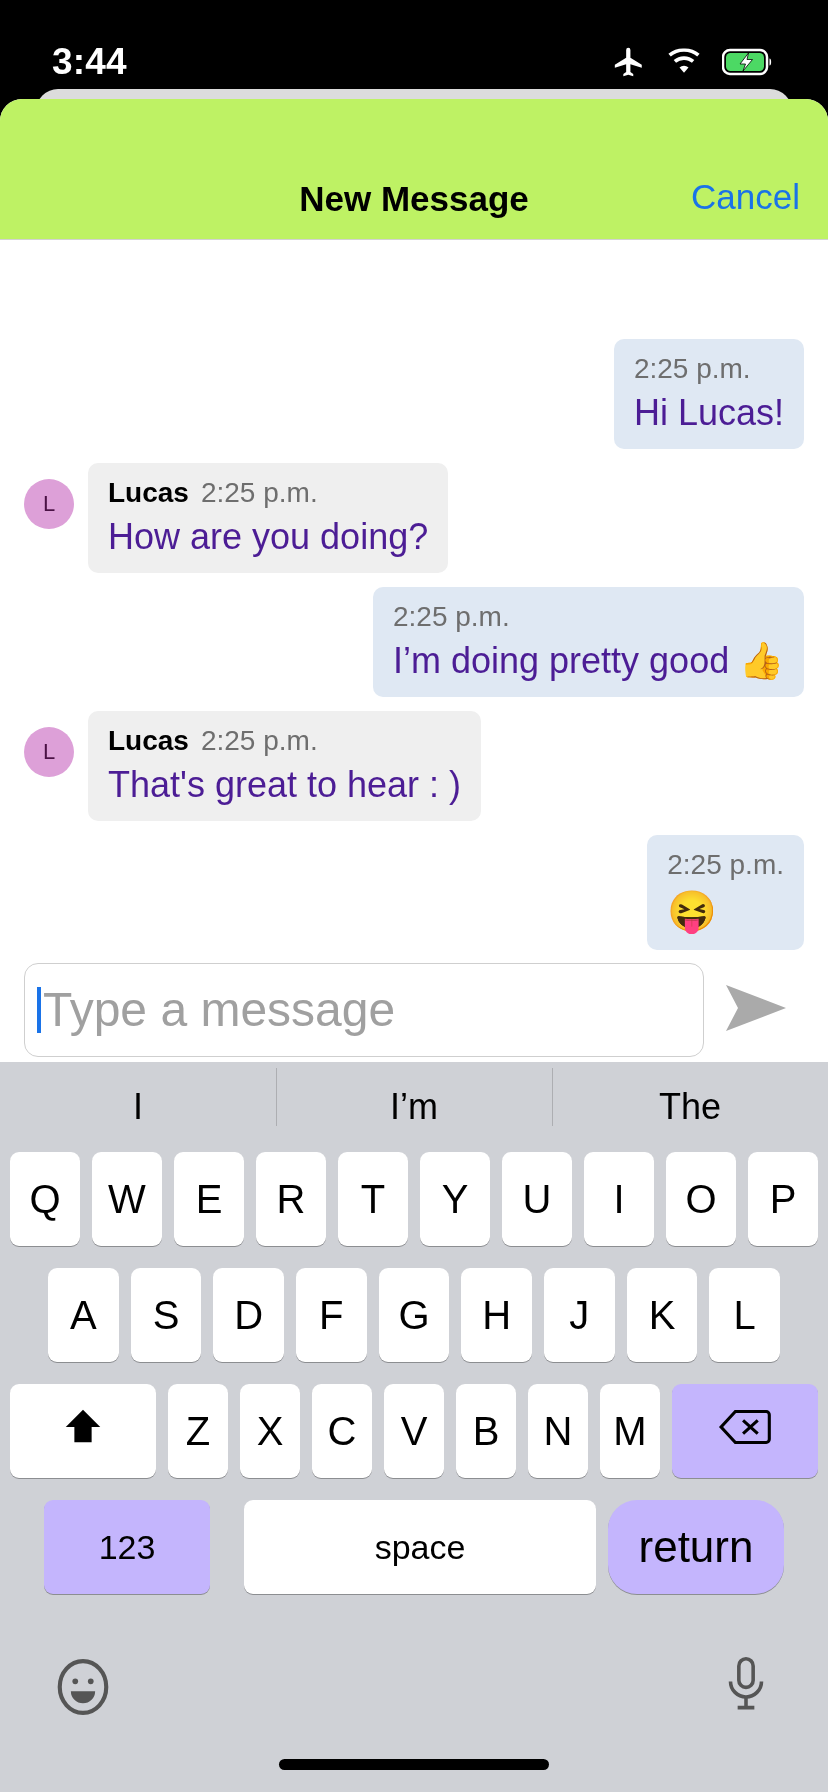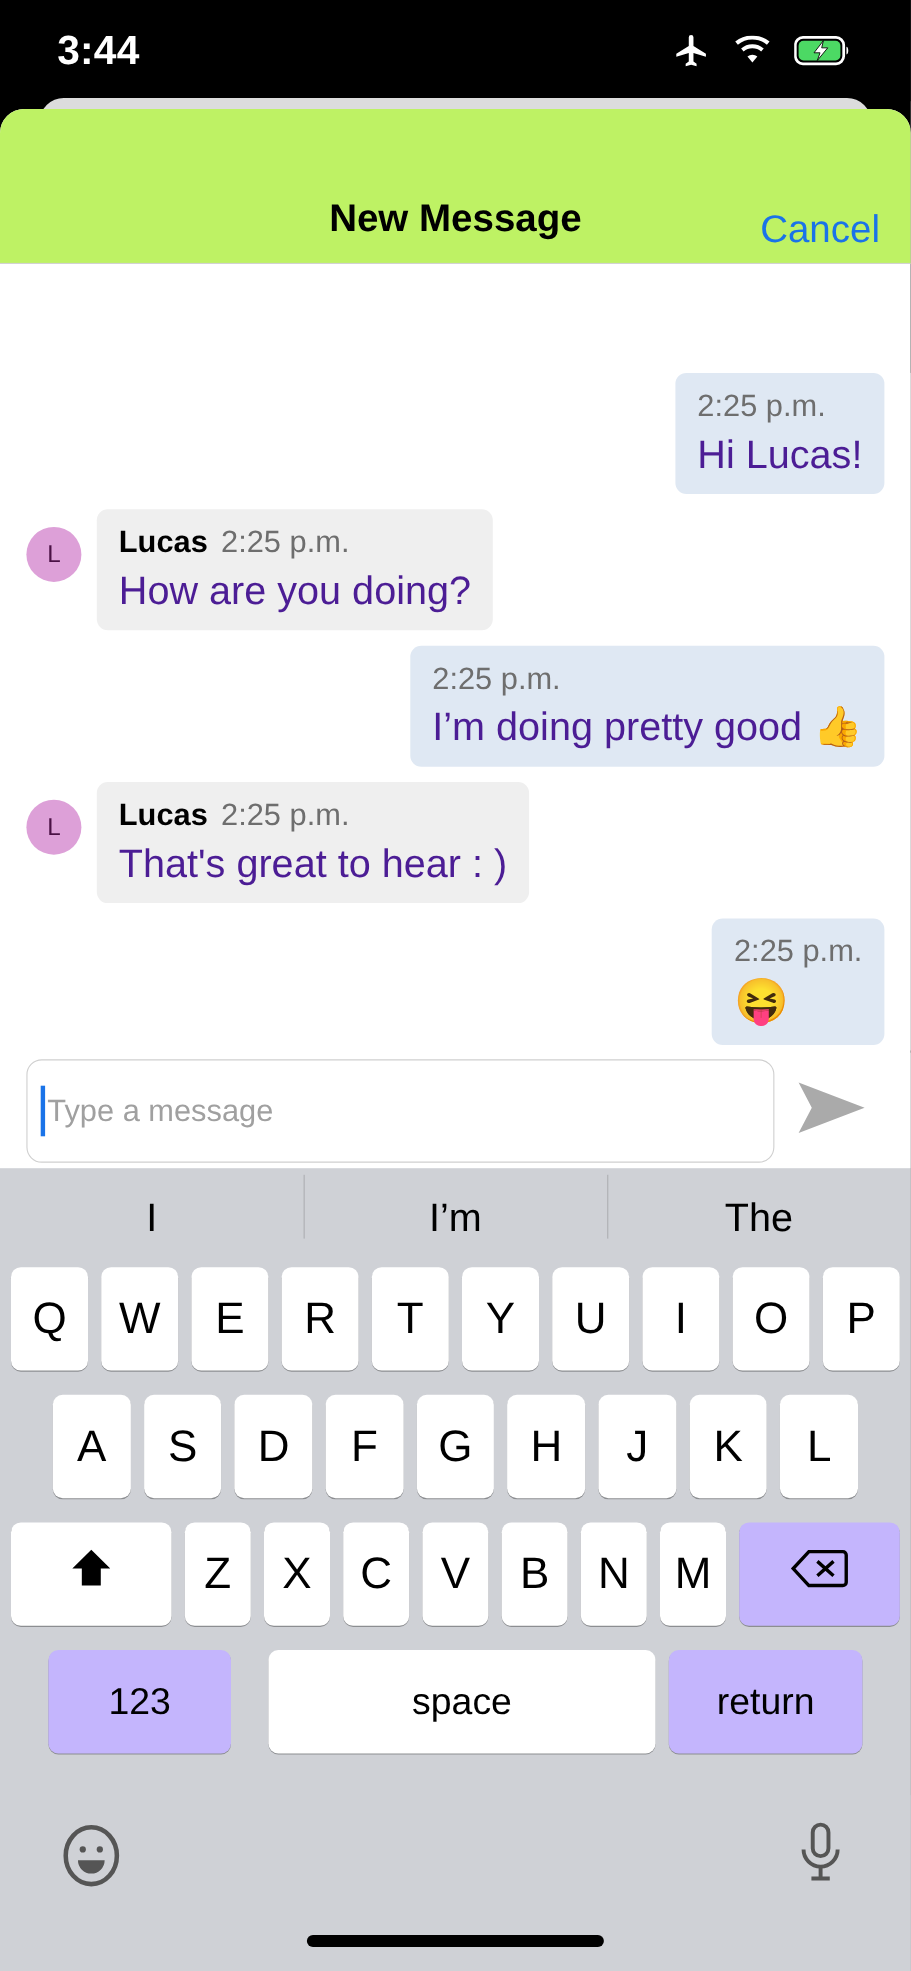--- a/index.html
+++ b/index.html
@@ -6,21 +6,21 @@
   html,body { width:828px; height:1792px; }
   body {
     font-family:"Liberation Sans", sans-serif;
     background:#000;
     overflow:hidden;
     position:relative;
   }
 
   
   .status-bar{
-    position:absolute; top:0; left:0; width:828px; height:92px;
+    position:absolute; top:16px; left:0; width:828px; height:92px;
     background:#000; color:#fff;
     display:flex; align-items:center; justify-content:space-between;
     padding:0 54px 0 52px;
   }
   .status-time{ font-size:37px; font-weight:600; letter-spacing:0.2px; }
   .status-icons{ display:flex; align-items:center; gap:20px; }
   .icon-plane svg,.icon-wifi svg,.icon-batt svg{ display:block; }
 
   
   .sheet-back{
@@ -37,21 +37,21 @@
   .nav{
     position:relative; height:141px; width:828px;
     background:#bef264;
     border-bottom:1px solid #d2d2d2;
   }
   .nav-title{
     position:absolute; left:0; right:0; top:80px;
     text-align:center; font-size:35px; font-weight:700; color:#000;
   }
   .nav-cancel{
-    position:absolute; right:28px; top:90px;
+    position:absolute; right:28px; top:78px;
     font-size:35px; color:#1a73e8; cursor:pointer;
   }
 
   
   .convo{
     position:absolute; top:240px; left:0; width:828px; height:616px;
     background:#fff; padding:0;
   }
   .msg-row{ display:flex; width:828px; padding:0 24px; margin-bottom:14px; }
   .msg-row.out{ justify-content:flex-end; }
@@ -80,21 +80,21 @@
   
   .composer{
     position:absolute; top:858px; left:0; width:828px; height:105px;
     display:flex; align-items:center; padding:0 24px; background:#fff;
   }
   .input-box{
     flex:1; height:94px; border:1px solid #cfcfcf; border-radius:14px;
     background:#fff; display:flex; align-items:center; padding:0 12px;
   }
   .caret{ width:4px; height:46px; background:#1a73e8; flex:0 0 4px; }
-  .placeholder{ font-size:28px; color:#a0a0a0; margin-left:2px; }
+  .placeholder{ font-size:48px; color:#a0a0a0; margin-left:2px; }
   .send-btn{
     width:94px; height:94px; display:flex; align-items:center; justify-content:center;
     margin-left:6px; cursor:pointer;
   }
 
   
   .keyboard{
     position:absolute; top:963px; left:0; width:828px; height:730px;
     background:#cfd1d6;
   }
@@ -119,21 +119,21 @@
   .key{
     background:#fff; border-radius:9px; height:94px;
     display:flex; align-items:center; justify-content:center;
     font-size:40px; color:#000;
     box-shadow:0 1px 0 rgba(0,0,0,0.32);
     margin:0 6px; flex:1; cursor:pointer;
   }
   .key.dark{ background:#c4b5fd; }
   .key.space{ flex:0 0 352px; font-size:34px;margin-left:28px; }
   .key.sym{ flex:0 0 166px; font-size:34px; }
-  .key.ret{ flex:0 0 176px; font-size:34px; }
+  .key.ret{ flex:0 0 176px; font-size:44px;border-radius:29px; }
   .key.shift{ flex:0 0 146px; }
   .key.back{ flex:0 0 146px; }
 
   
   .kb-bottom{
     position:absolute; bottom:0; left:0; width:828px; height:160px;
     background:#cfd1d6;
   }
   .emoji-btn{ position:absolute; left:52px; top:24px; cursor:pointer; }
   .mic-btn{ position:absolute; right:52px; top:22px; cursor:pointer; }

